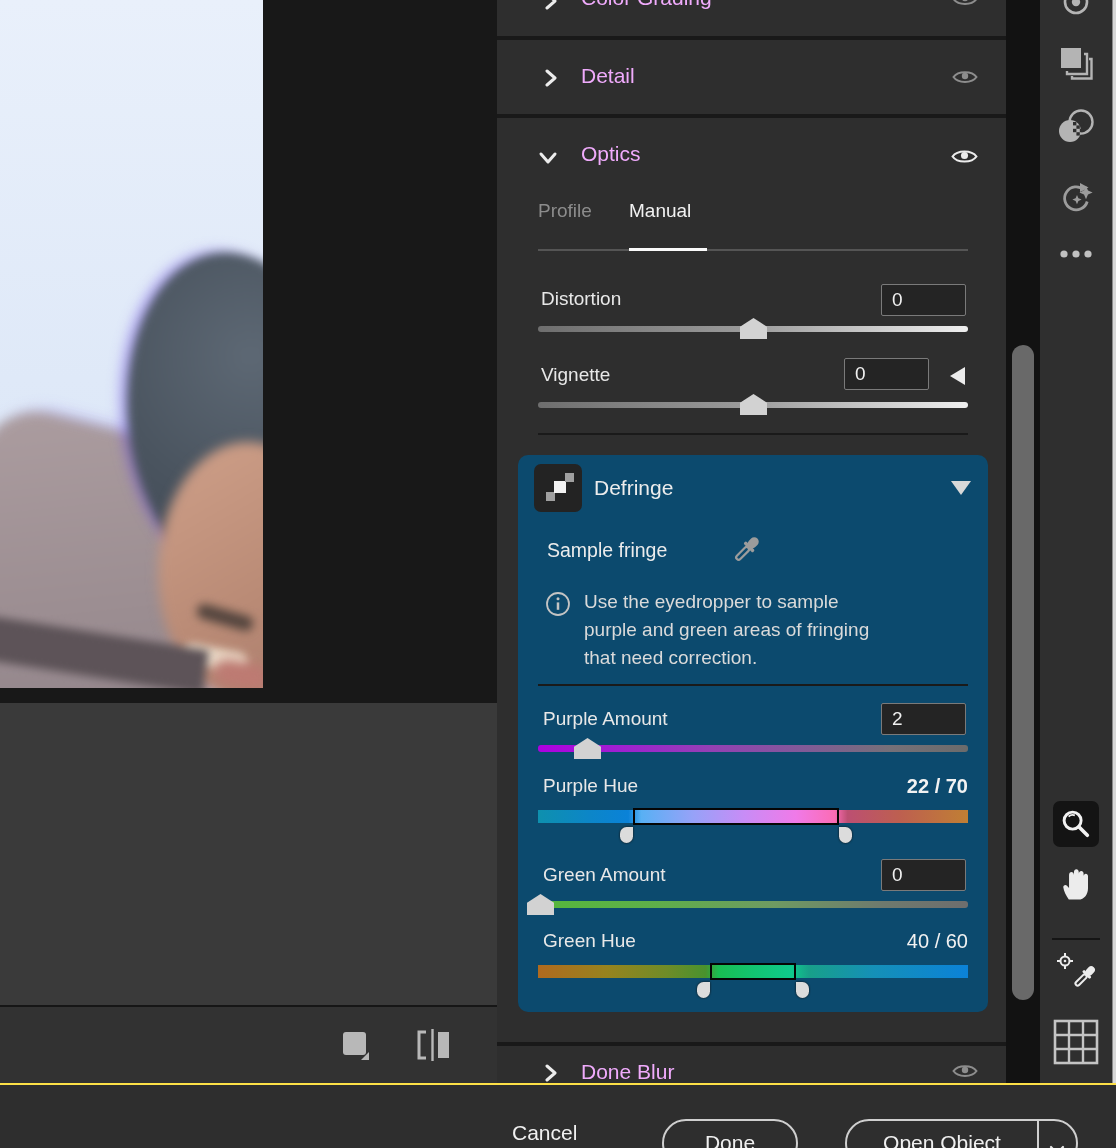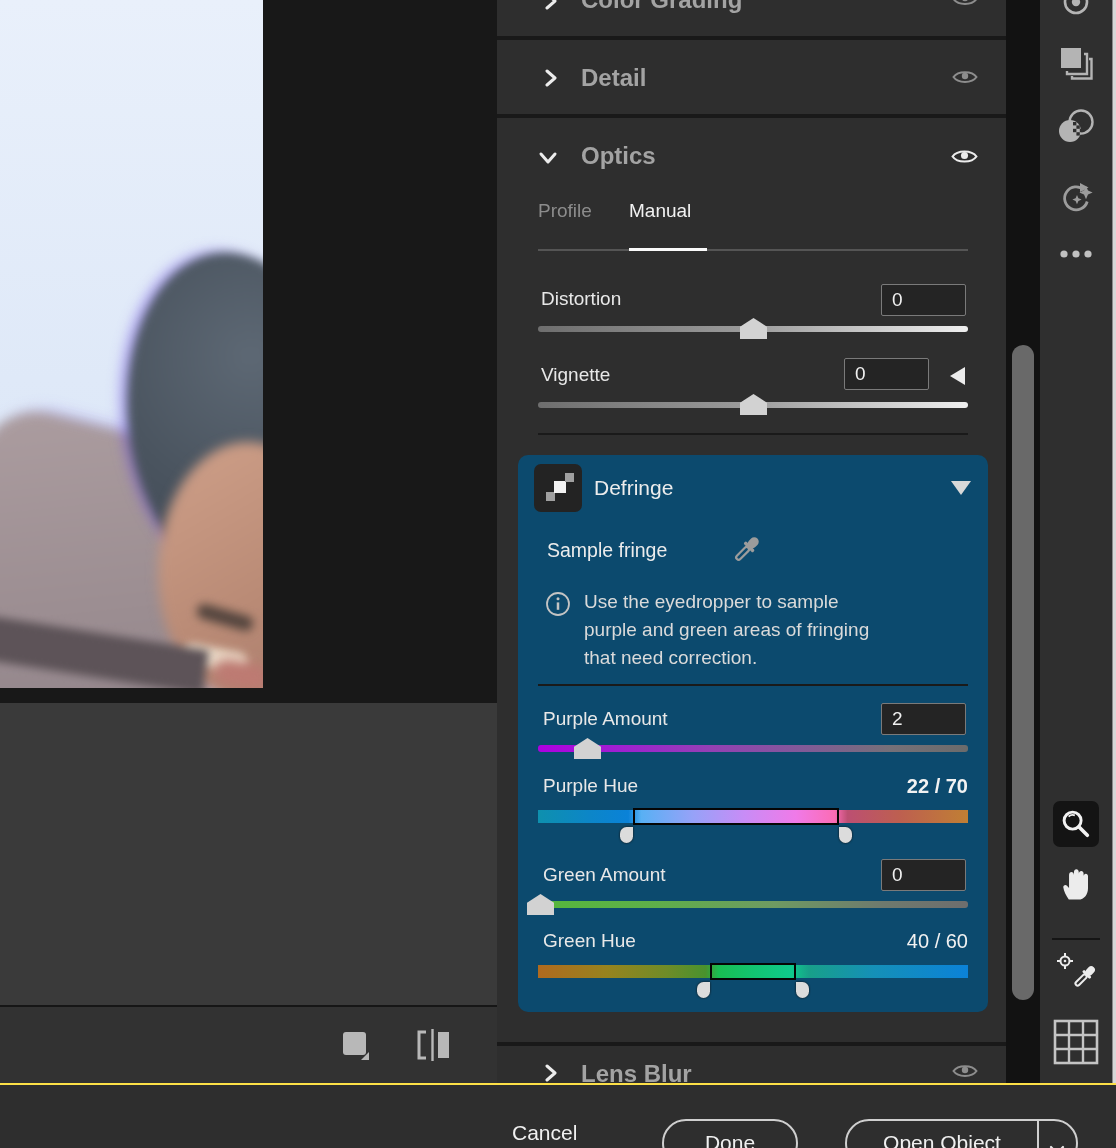--- a/index.html
+++ b/index.html
@@ -29,21 +29,21 @@
     background:#bd7a72;transform:rotate(10deg);filter:blur(6px);}
   #ph-band{left:-28px;top:632px;width:235px;height:44px;background:#5d5358;
     transform:rotate(9deg);filter:blur(4px);}
   #lower-gray{left:0;top:703px;width:497px;height:302px;background:#3a3a3a;}
   #left-toolbar{left:0;top:1005px;width:497px;height:78px;background:#323232;
     border-top:2px solid #161616;}
 
   
   .panel{position:absolute;left:497px;width:509px;background:#2e2e2e;overflow:hidden;}
   .hdr-chevron{position:absolute;left:46px;}
-  .hdr-title{position:absolute;left:84px;font-size:24px;font-weight:700;color:#a3a3a3;}
+  .hdr-title{position:absolute;left:84px;font-size:21px;font-weight:400;color:#f0abfc;}
   .hdr-eye{position:absolute;right:28px;}
   .dim{color:#8d8d8d;}
   .bright{color:#ececec;}
 
   
   .tab{position:absolute;font-size:19px;}
   #tab-profile{left:41px;color:#8c8c8c;}
   #tab-manual{left:132px;color:#f2f2f2;font-weight:500;}
   #tab-baseline{position:absolute;left:41px;top:131px;width:430px;height:2px;background:#555;}
   #tab-underline{position:absolute;left:132px;top:130px;width:78px;height:3px;background:#fafafa;}
@@ -271,21 +271,21 @@
       <div class="hue-handle hh-right" style="left:278px;top:527px;"></div>
     </div>
   </div>
 
   <div class="panel" style="top:1046px;height:37px;">
     <span class="hdr-chevron" style="top:18px;">
       <svg width="16" height="18" viewBox="0 0 16 18">
           <path d="M4 2 L12 9 L4 16" fill="none" stroke="#ececec" stroke-width="3" stroke-linecap="round" stroke-linejoin="round"></path>
         </svg>
     </span>
-    <span class="hdr-title" style="top:14px;">Lens Blur</span>
+    <span class="hdr-title" style="top:14px;">Done Blur</span>
     <span class="hdr-eye dim" style="top:16px;">
       <svg width="26" height="18" viewBox="0 0 26 18">
           <path d="M1.5 9 C6 2.5 20 2.5 24.5 9 C20 15.5 6 15.5 1.5 9 Z" fill="none" stroke="currentColor" stroke-width="2"></path>
           <circle cx="13" cy="8" r="3.2" fill="currentColor"></circle>
         </svg>
     </span>
   </div>
 
   <div class="abs" id="scroll-channel"></div>
   <div class="abs" id="scrollbar"></div>

